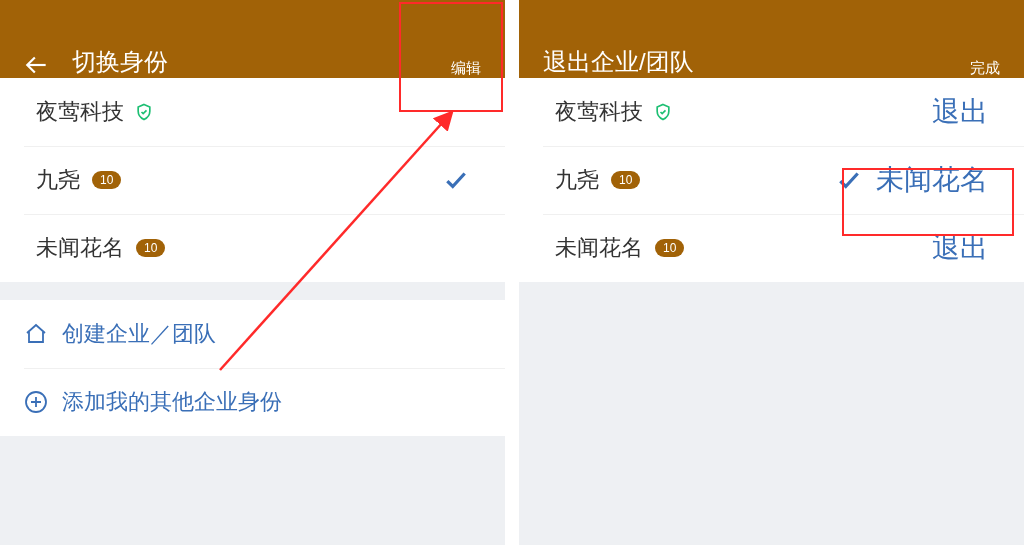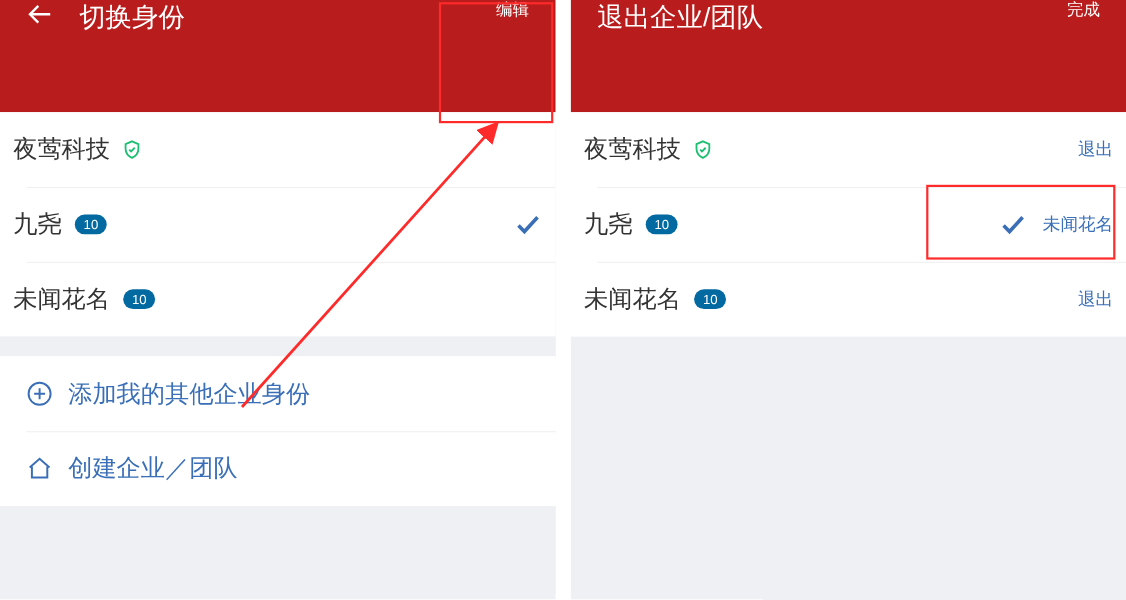--- a/index.html
+++ b/index.html
@@ -4,38 +4,38 @@
 <style>
   * { box-sizing: border-box; margin: 0; padding: 0; }
   html, body { width: 1024px; height: 545px; font-family: "Helvetica Neue", Arial, "PingFang SC", "Microsoft YaHei", sans-serif; background: #fff; }
   .stage { position: relative; width: 1024px; height: 545px; overflow: hidden; }
 
   .phone { position: absolute; top: 0; width: 505px; height: 545px; background: #eef0f3; }
   .phone-left  { left: 0; }
   .phone-right { left: 519px; }
 
   
-  .navbar { background: #b91c1c; color: #fff; height: 102px; display: flex; align-items: flex-start; padding: 0 24px; font-size: 24px; }
+  .navbar { background: #a16207; color: #fff; height: 78px; display: flex; align-items: flex-end; padding: 0 24px; font-size: 24px; }
   .navbar .back-arrow { width: 26px; height: 26px; display: inline-flex; align-items: center; justify-content: center; margin-right: 22px; }
   .navbar .back-arrow svg { width: 26px; height: 26px; stroke: #fff; stroke-width: 2; fill: none; }
   .navbar .title { flex: 1; color: #fff; }
   .navbar .action { color: #fff; font-size: 15px; }
 
   
   .list { background: #fff; }
-  .row { height: 68px; display: flex; align-items: center; padding: 0 12px; font-size: 22px; color: #333; position: relative; }
+  .row { height: 68px; display: flex; align-items: center; padding: 0 36px; font-size: 22px; color: #333; position: relative; }
   .row + .row::before { content: ""; position: absolute; left: 24px; right: 0; top: 0; height: 1px; background: #f0f0f0; }
   .row-name { color: #333; }
   .shield { margin-left: 10px; width: 20px; height: 20px; display: inline-flex; }
   .shield svg { width: 20px; height: 20px; stroke: #1dbf73; stroke-width: 2; fill: none; }
-  .badge { margin-left: 12px; background: #0369a1; color: #fff; border-radius: 10px; font-size: 12px; padding: 2px 8px; line-height: 14px; min-width: 24px; text-align: right; }
+  .badge { margin-left: 12px; background: #a16207; color: #fff; border-radius: 10px; font-size: 12px; padding: 2px 8px; line-height: 14px; min-width: 24px; text-align: right; }
   .row-spacer { flex: 1; }
   .check { width: 26px; height: 26px; display: inline-flex; }
   .check svg { width: 26px; height: 26px; stroke: #3a6fb7; stroke-width: 3; fill: none; }
-  .row-action { color: #3a6fb7; font-size: 16px; }
+  .row-action { color: #3a6fb7; font-size: 28px; }
 
   .gap { height: 18px; background: #eef0f3; }
 
   
   .option-row { height: 68px; display: flex; align-items: center; padding: 0 24px; font-size: 22px; color: #3a6fb7; background: #fff; position: relative; }
   .option-row + .option-row::before { content: ""; position: absolute; left: 24px; right: 0; top: 0; height: 1px; background: #f0f0f0; }
   .option-icon { width: 24px; height: 24px; margin-right: 14px; display: inline-flex; align-items: center; justify-content: center; }
   .option-icon svg { width: 24px; height: 24px; stroke: #3a6fb7; stroke-width: 1.8; fill: none; }
 
   
@@ -87,34 +87,34 @@
         <span class="row-spacer"></span>
       </div>
     </div>
 
     <div class="gap"></div>
 
     <div class="list">
       <div class="option-row">
         <span class="option-icon">
           <svg viewBox="0 0 24 24">
+              <path d="M3 11l9-8 9 8"></path>
+              <path d="M5 10v10h14V10"></path>
+            </svg>
+        </span>
+        <span>创建企业／团队</span>
+      </div>
+      <div class="option-row">
+        <span class="option-icon">
+          <svg viewBox="0 0 24 24">
               <circle cx="12" cy="12" r="10"></circle>
               <path d="M12 7v10M7 12h10"></path>
             </svg>
         </span>
         <span>添加我的其他企业身份</span>
-      </div>
-      <div class="option-row">
-        <span class="option-icon">
-          <svg viewBox="0 0 24 24">
-              <path d="M3 11l9-8 9 8"></path>
-              <path d="M5 10v10h14V10"></path>
-            </svg>
-        </span>
-        <span>创建企业／团队</span>
       </div>
     </div>
 
     <div class="gap" style="height:80px"></div>
   </div>
 
   <div class="phone phone-right">
     <div class="navbar">
       <span class="title">退出企业/团队</span>
       <span class="action">完成</span>

